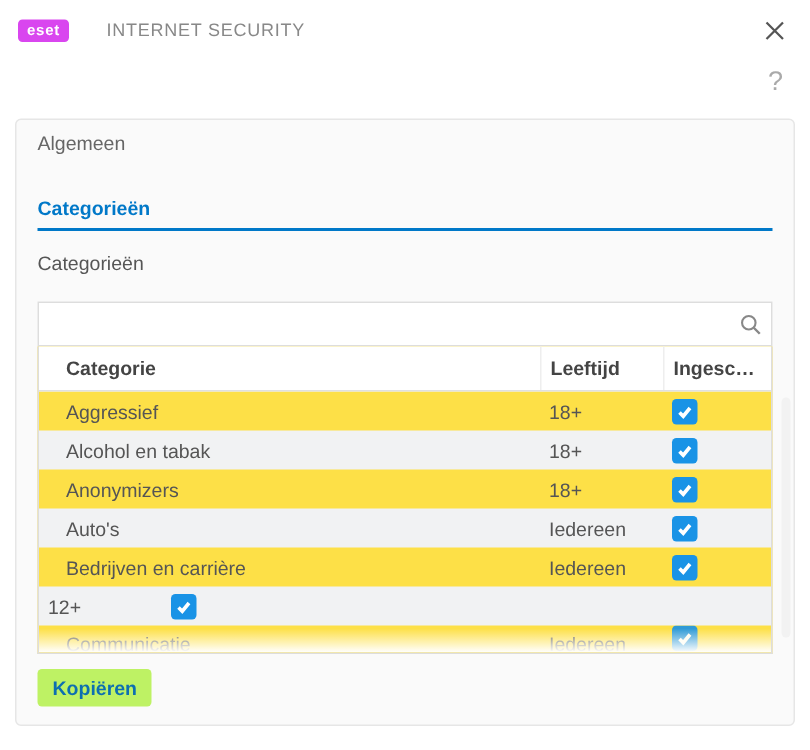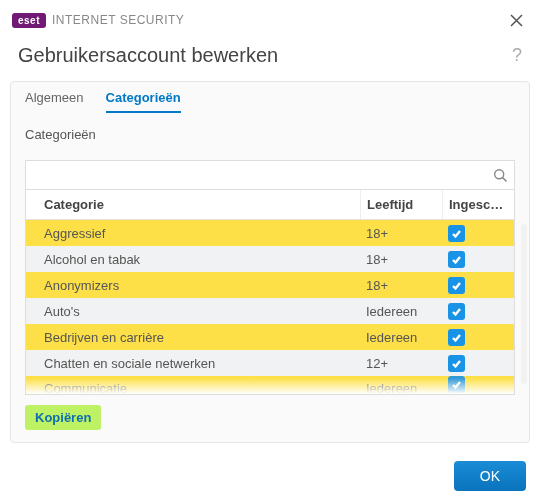--- a/index.html
+++ b/index.html
@@ -17,33 +17,34 @@
     align-items: center;
     padding: 8px 12px 6px 12px;
     gap: 6px;
   }
   .eset-logo {
     display: inline-flex;
     align-items: center;
     gap: 6px;
   }
   .logo-badge {
-    background: #701a75;
+    background: #d946ef;
     color: #fff;
     font-weight: bold;
     font-size: 10px;
     padding: 2px 6px;
     border-radius: 3px;
     letter-spacing: 0.5px;
   }
   .logo-text {
     color: #888;
     font-size: 12px;
     letter-spacing: 0.5px;
     font-weight: 400;
+    margin-left: 19px;
   }
   .spacer { flex: 1; }
   .close-btn {
     width: 24px; height: 24px;
     display: flex; align-items: center; justify-content: center;
     cursor: pointer;
     color: #555;
   }
   .close-btn svg { stroke: #555; stroke-width: 1.5; }
   .header {
@@ -65,20 +66,21 @@
     background: #fafafa;
     border: 1px solid #e6e6e6;
     border-radius: 4px;
     margin: 0 10px;
     padding-bottom: 12px;
   }
   .tabs {
     display: flex;
     gap: 22px;
     padding: 8px 14px 0 14px;
+    flex-direction: column;
   }
   .tab {
     font-size: 13px;
     color: #666;
     padding-bottom: 6px;
     cursor: pointer;
   }
   .tab.active {
     color: #0078c8;
     font-weight: 600;
@@ -208,21 +210,20 @@
   </div>
   <div class="spacer"></div>
   <div class="close-btn">
     <svg width="13" height="13" viewBox="0 0 13 13">
         <path d="M1 1 L12 12 M12 1 L1 12"></path>
       </svg>
   </div>
 </div>
 
 <div class="header">
-  <h1>Gebruikersaccount bewerken</h1>
   <div class="spacer"></div>
   <div class="help-btn">
     <span>?</span>
   </div>
 </div>
 
 <div class="inner-panel">
 
   <div class="tabs">
     <div class="tab">Algemeen</div>
@@ -298,21 +299,20 @@
           <div class="c2">Iedereen</div>
           <div class="c3">
               <span class="chk">
                 <svg width="11" height="11" viewBox="0 0 11 11">
                   <polyline points="2,6 4.5,8.5 9,3"></polyline>
                 </svg>
               </span>
             </div>
         </div>
         <div class="row even">
-          <div class="c1">Chatten en sociale netwerken</div>
           <div class="c2">12+</div>
           <div class="c3">
               <span class="chk">
                 <svg width="11" height="11" viewBox="0 0 11 11">
                   <polyline points="2,6 4.5,8.5 9,3"></polyline>
                 </svg>
               </span>
             </div>
         </div>
         <div class="row cut">

